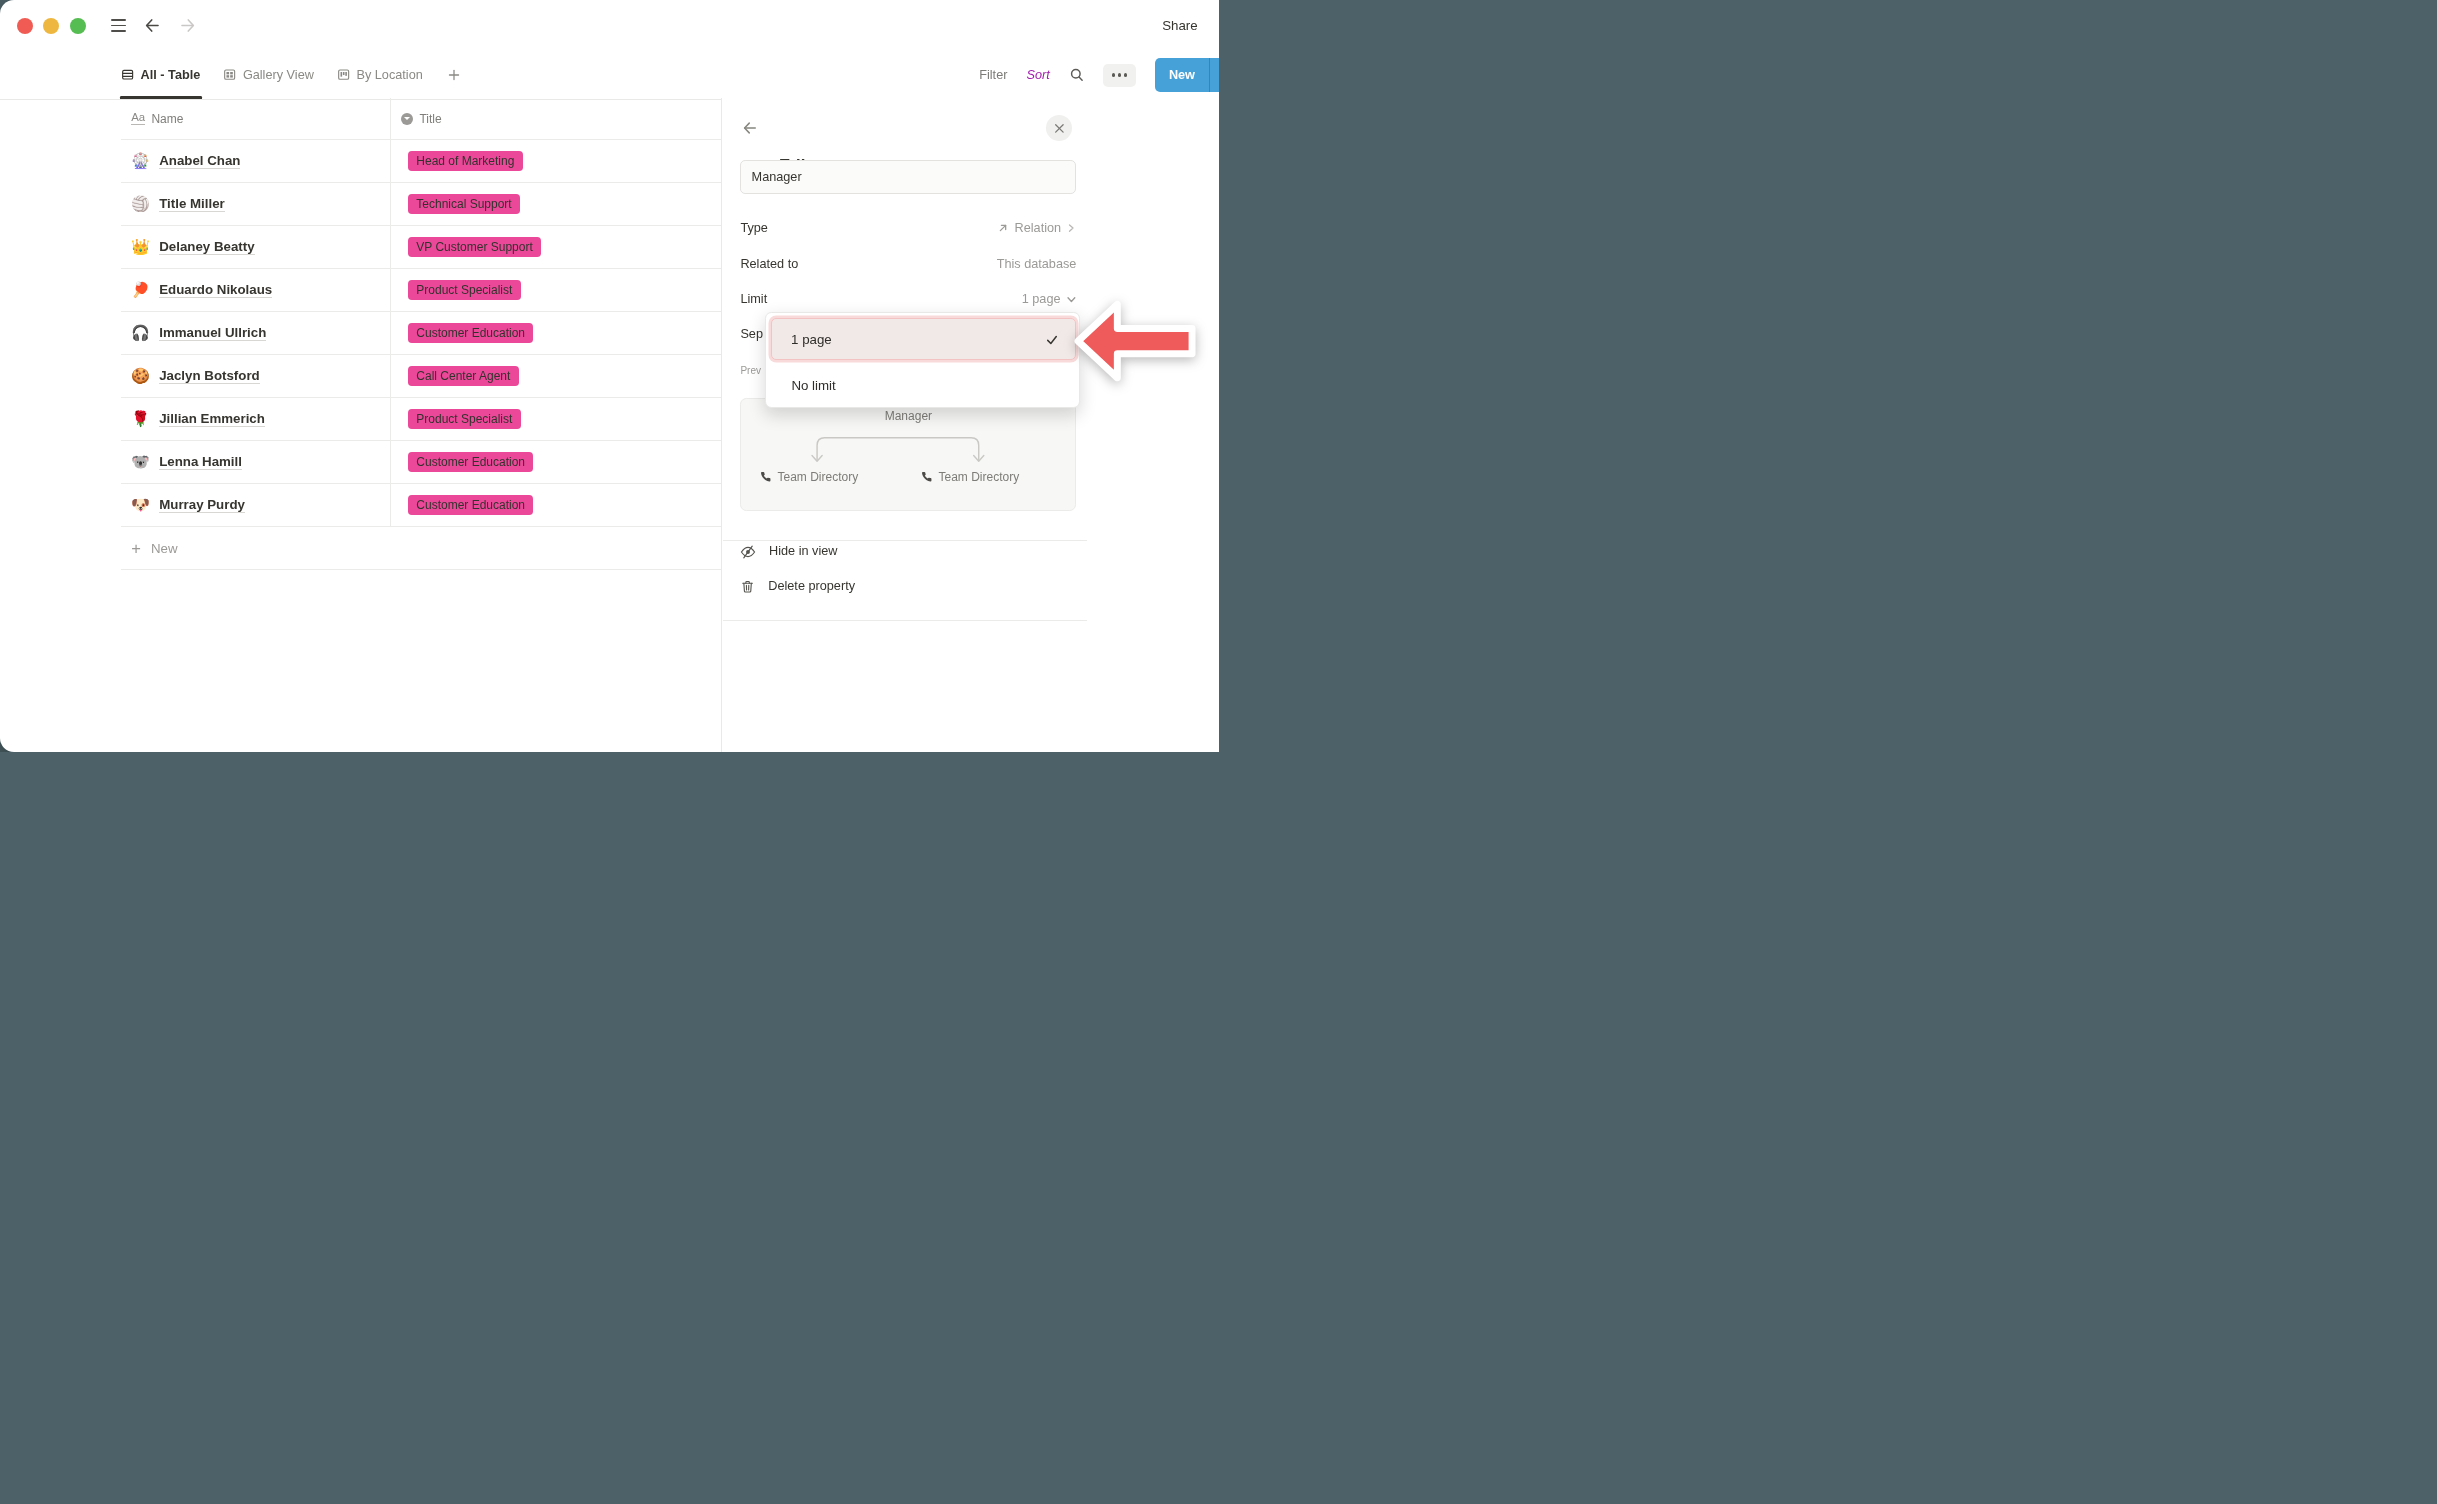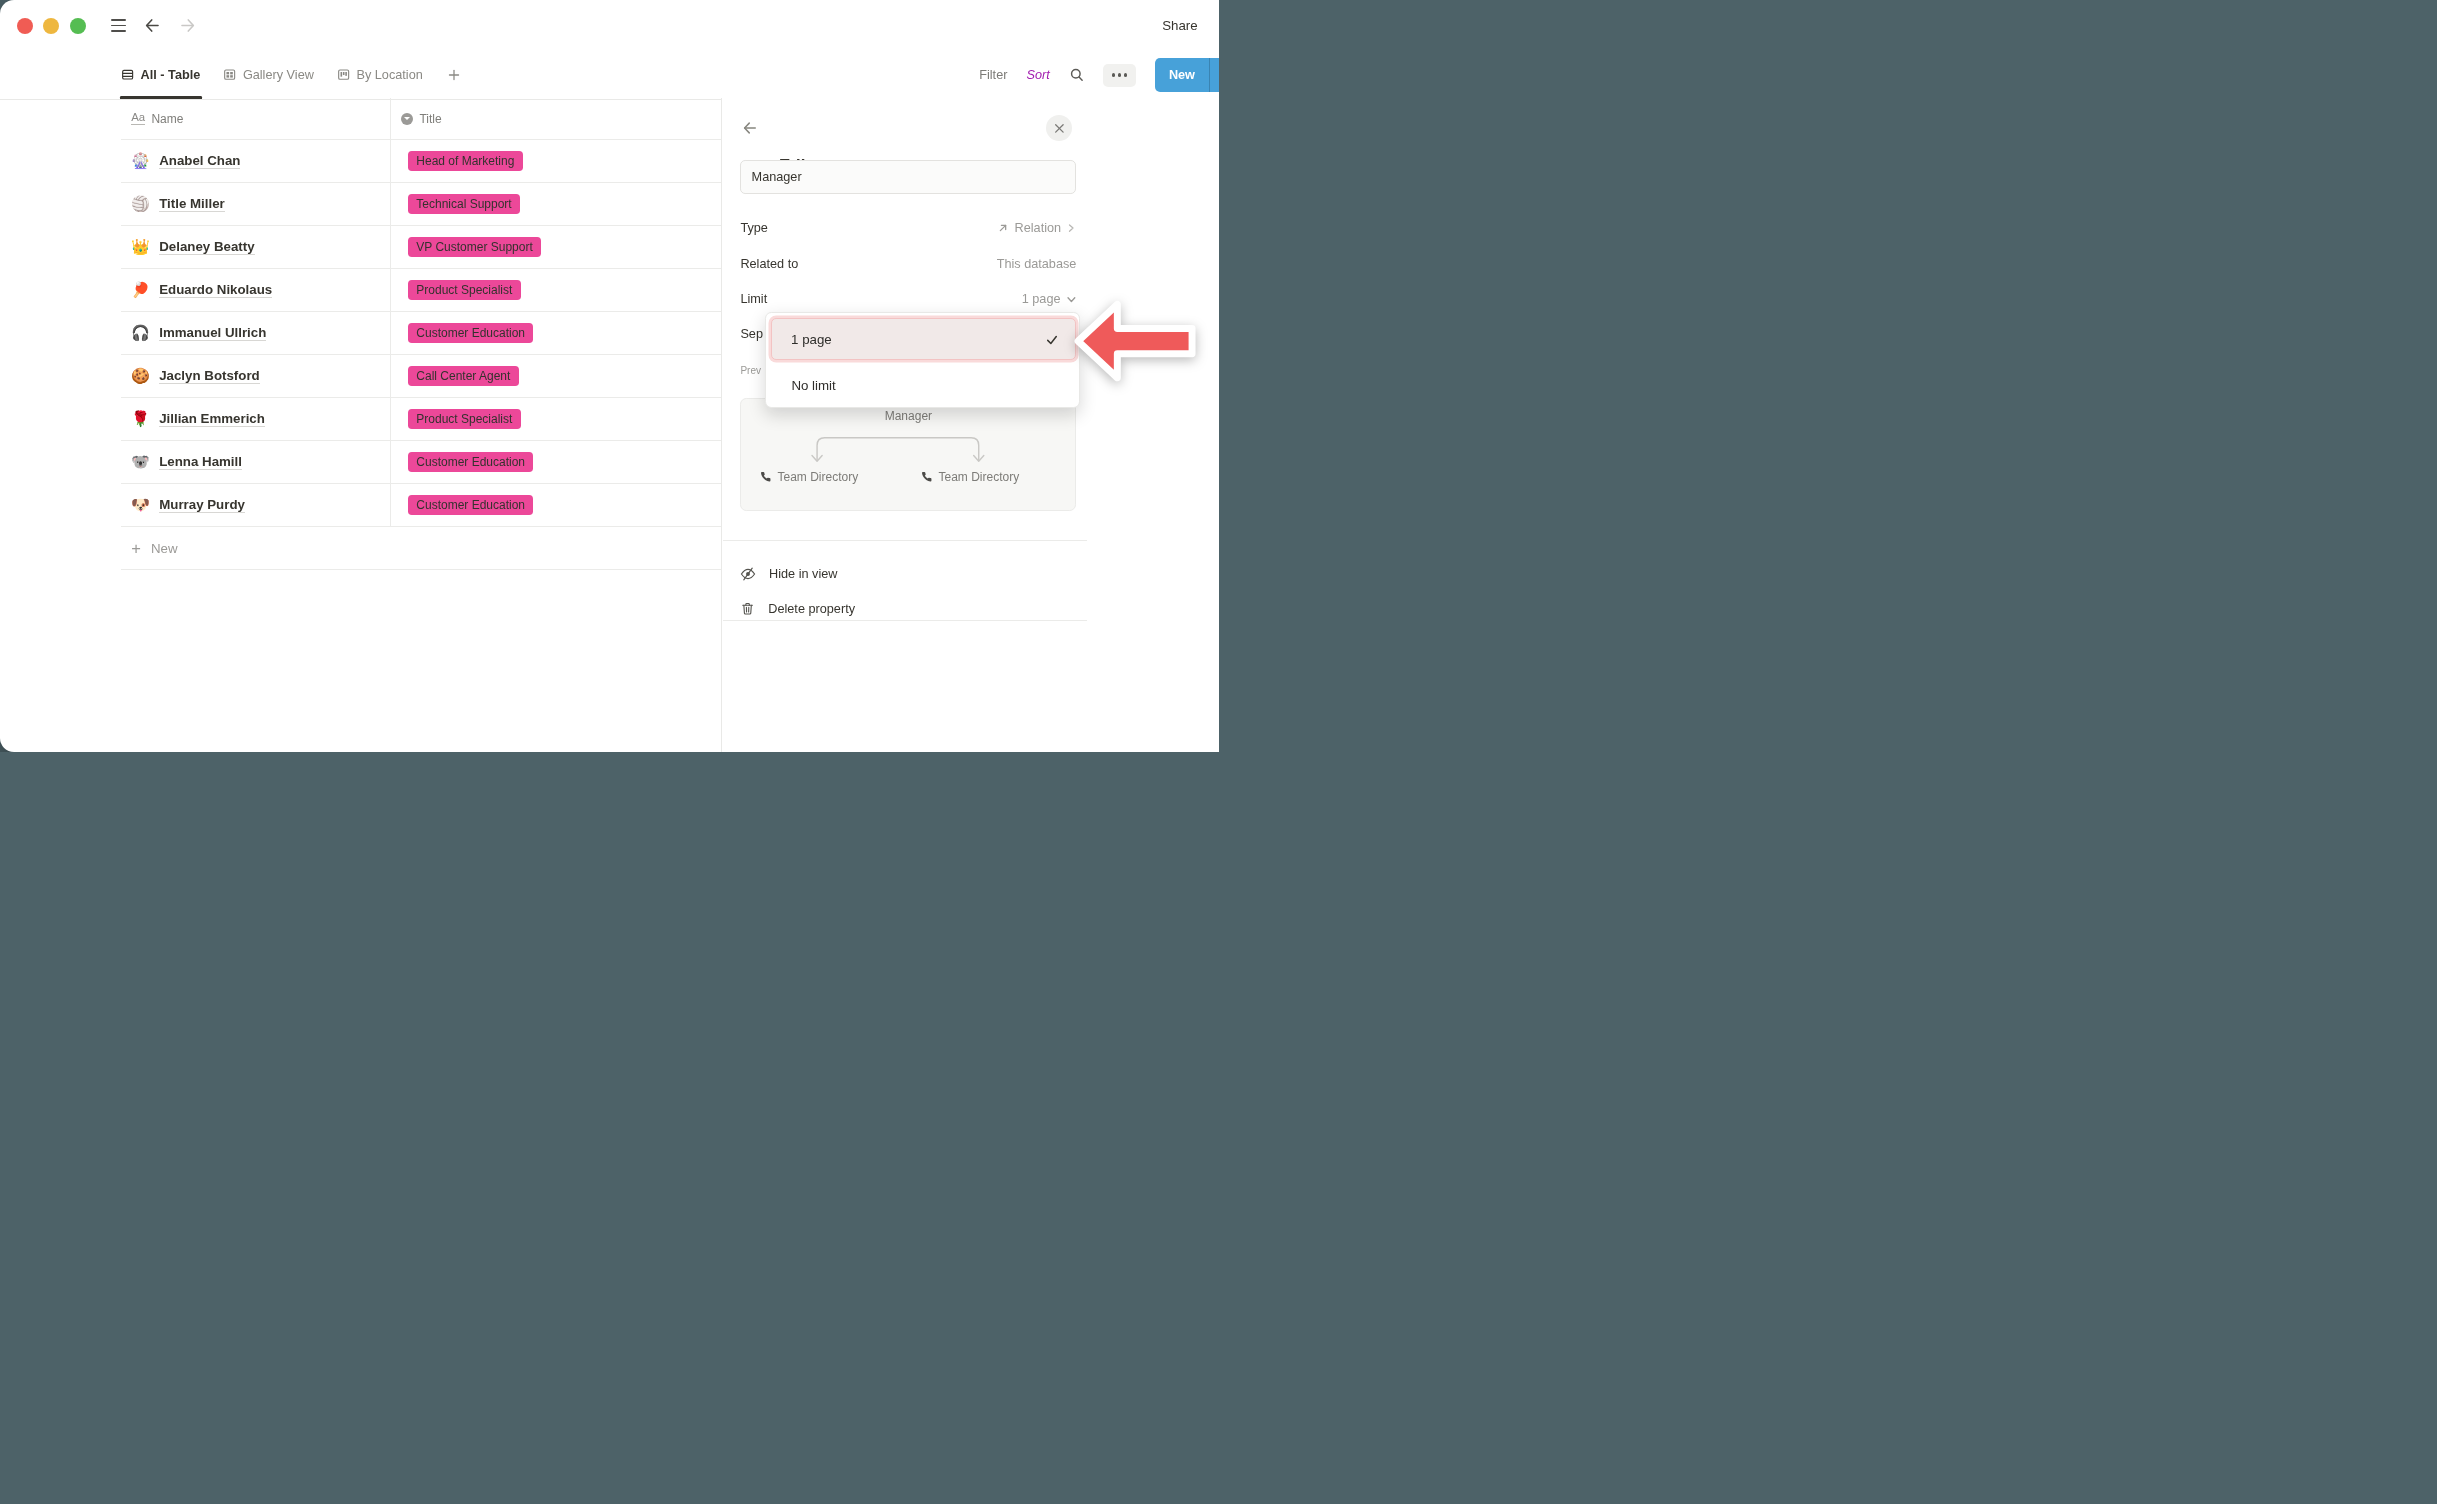--- a/index.html
+++ b/index.html
@@ -69,21 +69,21 @@
   .prow{position:absolute;left:18.4px;width:336px;height:24px;display:flex;align-items:center;justify-content:space-between;}
   .prow .pl{font-size:12.7px;color:#37352f;}
   .prow .pv{display:flex;align-items:center;gap:5.1px;font-size:12.7px;color:#9b9a97;cursor:pointer;justify-content:space-between;}
   .prev-lbl{position:absolute;left:18.4px;top:267px;font-size:10px;color:#9b9a97;}
   .preview{position:absolute;left:18.4px;top:300px;width:336px;height:113px;background:#f7f7f5;border:0.6px solid #ebebe9;border-radius:6.3px;box-sizing:border-box;}
   .pv-title{position:absolute;left:0;top:10.2px;width:100%;text-align:center;font-size:12px;color:#7d7c78;}
   .pv-svg{position:absolute;left:0;top:0;}
   .pv-child{position:absolute;top:71px;display:flex;align-items:center;gap:5.7px;font-size:12px;color:#7d7c78;}
   .pv-child.c0{left:19px;} .pv-child.c1{left:180px;}
   .p-div{position:absolute;left:0.6px;width:364px;height:0.6px;background:#ebebe9;}
-  .p-action{position:absolute;left:18.4px;width:336px;height:28px;display:flex;align-items:center;gap:12.7px;cursor:pointer;margin-top:16px;}
+  .p-action{position:absolute;left:18.4px;width:336px;height:28px;display:flex;align-items:flex-start;gap:12.7px;cursor:pointer;}
   .p-action .al{font-size:12.7px;color:#37352f;}
   
   .dropdown{position:absolute;left:765px;top:312px;width:315px;height:96px;background:#fff;border:0.6px solid #e8e8e6;border-radius:6.3px;
     box-shadow:0 6.3px 16.5px rgba(15,15,15,.16);box-sizing:border-box;z-index:5;}
   .dd-item{position:absolute;left:5.1px;width:305px;display:flex;align-items:center;font-size:13.3px;color:#2f2e2b;cursor:pointer;box-sizing:border-box;}
   .dd-item.selected{top:5.1px;height:42px;background:#f1e9e8;border:1.3px solid #f3c3c3;box-shadow:0 0 0 2.5px #f9dada;border-radius:5.1px;padding-left:19px;}
   .dd-item.plain{top:56px;height:33px;padding-left:20.3px;}
   .dd-check{position:absolute;right:16.5px;top:14px;}
   
   .arrow-annot{position:absolute;left:1054px;top:292px;z-index:9;filter:drop-shadow(0 3.8px 5.7px rgba(0,0,0,.28));}

